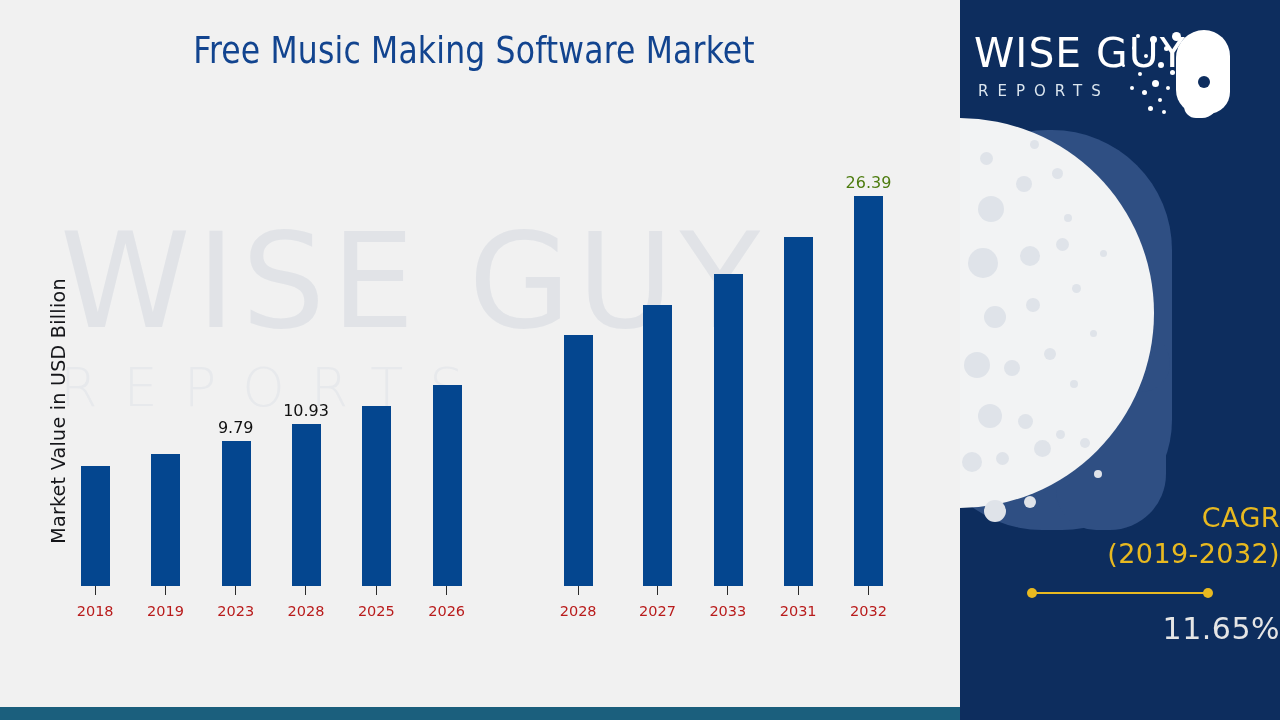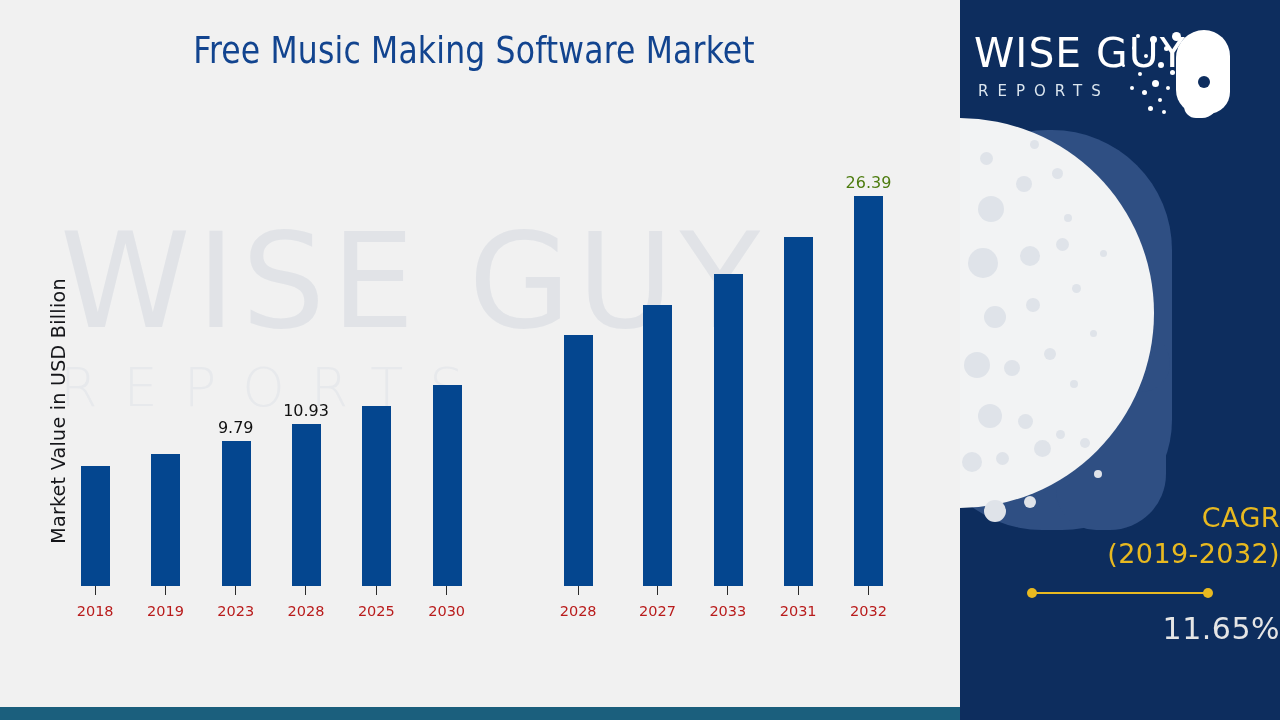--- a/index.html
+++ b/index.html
@@ -128,21 +128,21 @@
           <div class="xtick-label">2028</div>
         </div>
         <div class="bar-slot" style="left: 281.2px;">
           <div class="bar" style="height: 180.312px; background: rgb(4, 70, 143);"></div>
           <div class="tick"></div>
           <div class="xtick-label">2025</div>
         </div>
         <div class="bar-slot" style="left: 351.5px;">
           <div class="bar" style="height: 201.003px; background: rgb(4, 70, 143);"></div>
           <div class="tick"></div>
-          <div class="xtick-label">2030</div>
+          <div class="xtick-label">2026</div>
         </div>
         <div class="bar-slot" style="left: 483px;">
           <div class="bar" style="height: 251.254px; background: rgb(4, 70, 143);"></div>
           <div class="tick"></div>
           <div class="xtick-label">2028</div>
         </div>
         <div class="bar-slot" style="left: 562.4px;">
           <div class="bar" style="height: 280.814px; background: rgb(4, 70, 143);"></div>
           <div class="tick"></div>
           <div class="xtick-label">2027</div>

